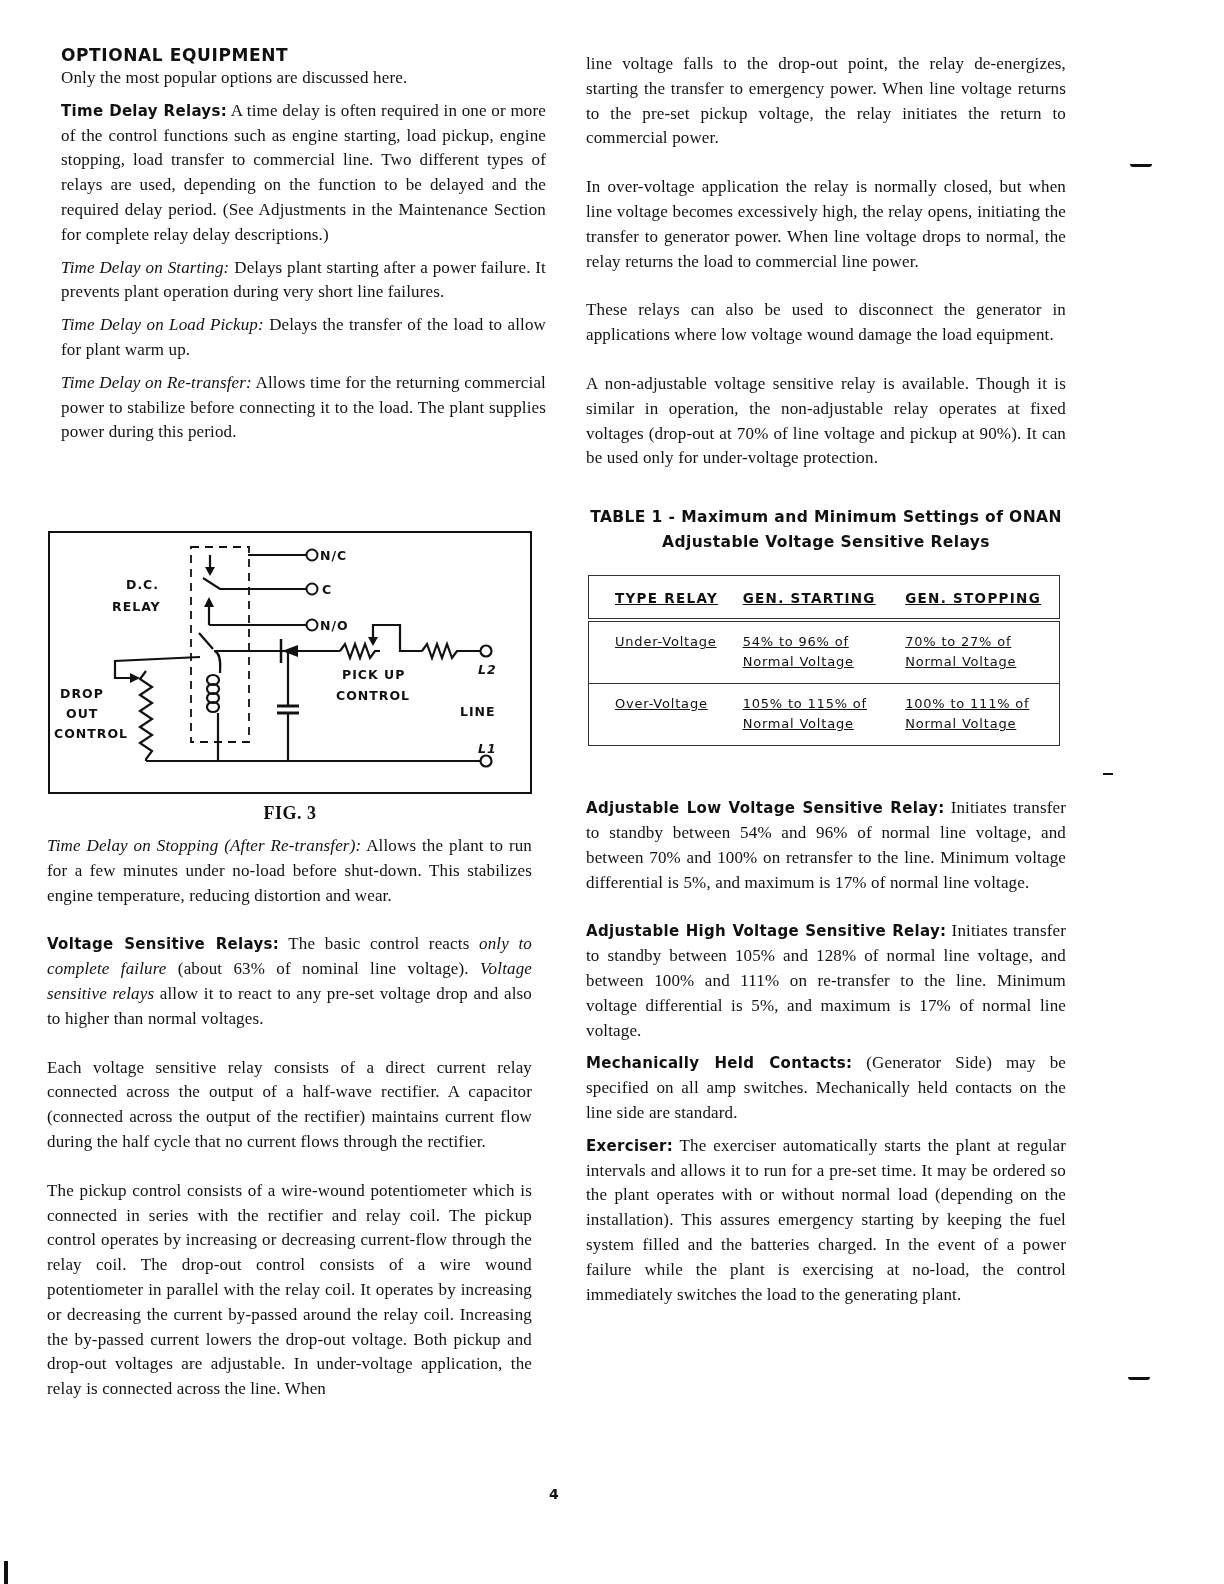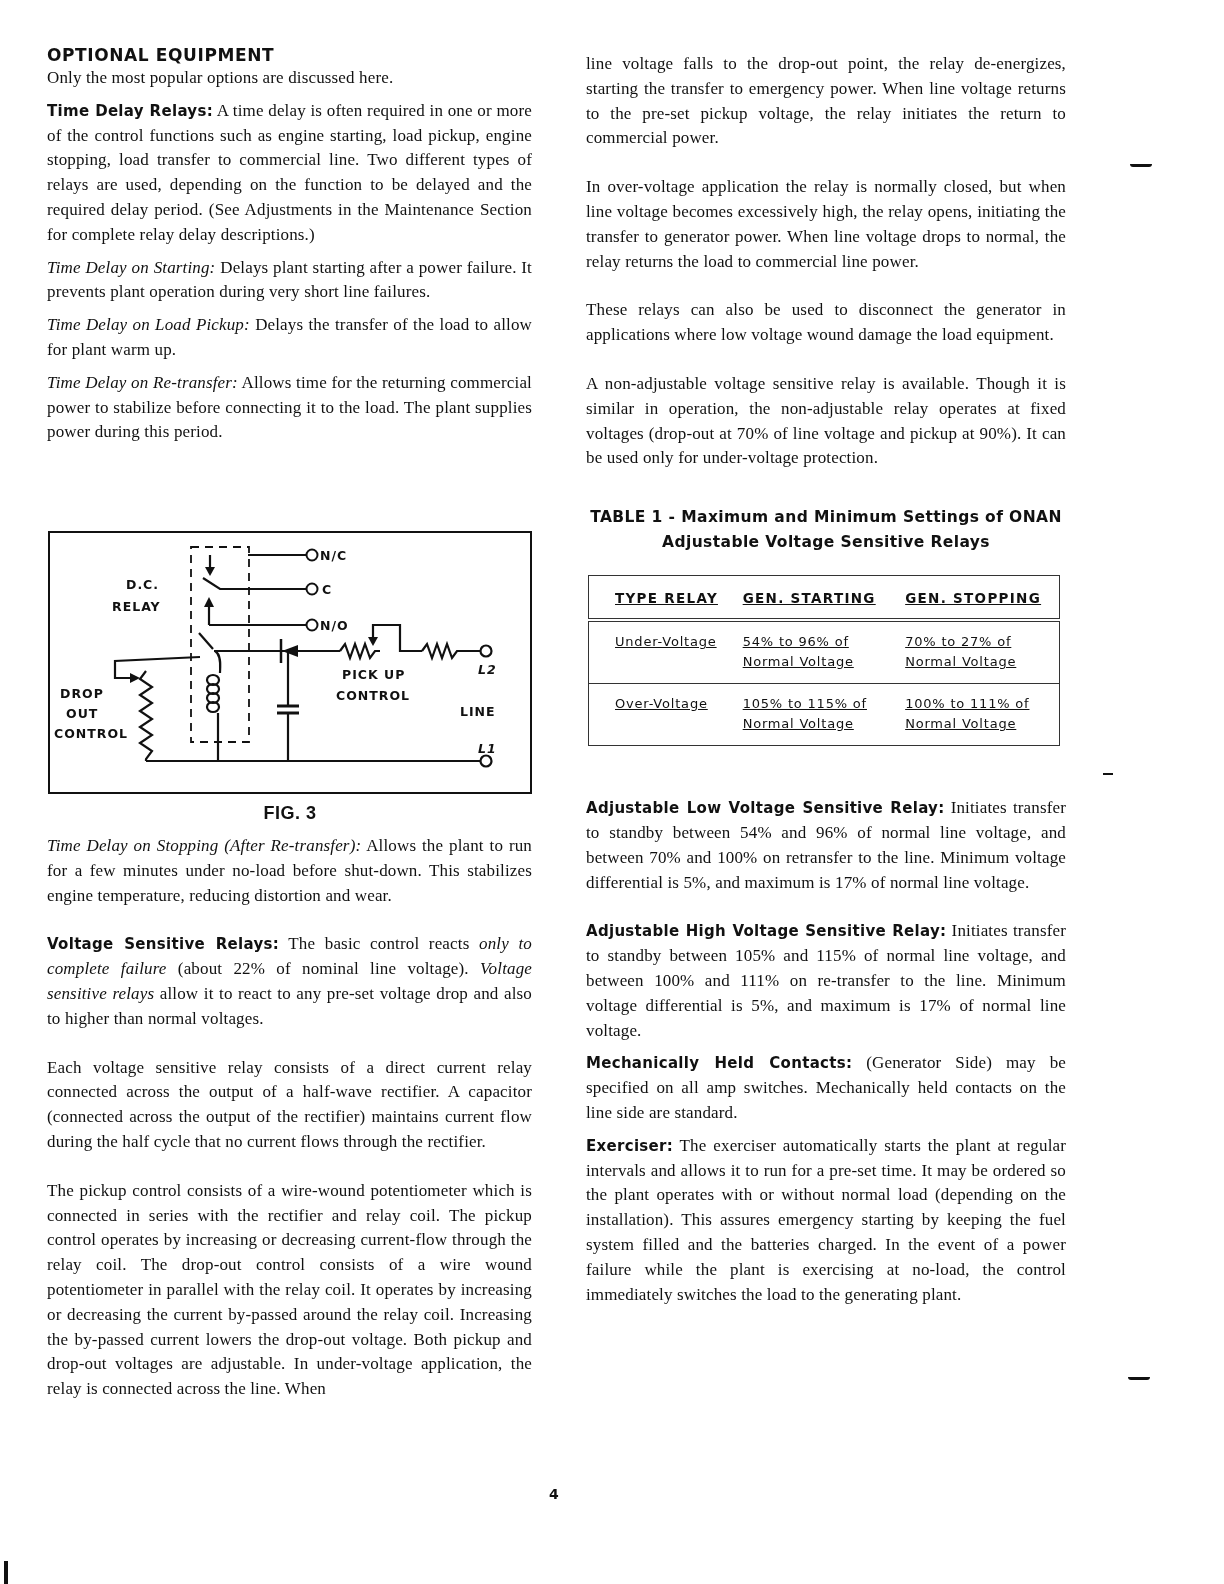--- a/index.html
+++ b/index.html
@@ -1,32 +1,32 @@
 <!DOCTYPE html>
 <html><head>
 <meta charset="utf-8">
 <style>
   html, body { margin: 0; padding: 0; background: #ffffff; }
   body { width: 1224px; height: 1584px; position: relative; overflow: hidden; color: #111; }
   .page { position: absolute; left: 0; top: 0; width: 1224px; height: 1584px; }
   .col { position: absolute; }
-  .col-left { left: 47px; top: 44px; width: 485px; }
+  .col-left { left: 61px; top: 44px; width: 485px; }
   .col-right { left: 586px; top: 52px; width: 480px; }
   p { margin: 0; font-family: "Liberation Serif", "DejaVu Serif", serif; font-size: 17px; line-height: 24.8px; text-align: justify; letter-spacing: 0.15px; }
   .h-section { font-family: "DejaVu Sans", sans-serif; font-weight: bold; font-size: 17px; letter-spacing: 0.6px; margin: 0; line-height: 22px; }
   .lead { font-family: "DejaVu Sans", sans-serif; font-weight: bold; font-size: 15px; letter-spacing: 0.3px; }
   .itl { font-style: italic; }
   .gap-s { height: 8px; }
   .gap-m { height: 24px; }
 
   
   .figure-box { position: absolute; left: 48px; top: 531px; width: 484px; height: 263px; border: 2px solid #111; box-sizing: border-box; }
   .figure-box svg { position: absolute; left: 0; top: 0; }
   .fig-label { font-family: "DejaVu Sans", sans-serif; font-weight: bold; font-size: 12.5px; letter-spacing: 1px; fill: #111; }
-  .fig-caption { position: absolute; left: 48px; width: 484px; top: 803px; text-align: center; font-family: Liberation Sans, sans-serif; font-weight: bold; font-size: 18px; letter-spacing: 0.5px; }
+  .fig-caption { position: absolute; left: 48px; width: 484px; top: 803px; text-align: center; font-family: Liberation Serif, serif; font-weight: bold; font-size: 18px; letter-spacing: 0.5px; }
 
   
   .table-title { text-align: center; font-family: "DejaVu Sans", sans-serif; font-weight: bold; font-size: 15.5px; line-height: 25px; letter-spacing: 0.4px; }
   table.spec { border-collapse: collapse; width: 472px; margin-left: 2px; font-family: "DejaVu Sans", sans-serif; font-size: 13px; letter-spacing: 0.8px; }
   table.spec th { font-weight: bold; font-size: 13.5px; letter-spacing: 1.3px; text-align: left; padding: 14px 8px 12px 26px; border-bottom: 4px double #333; white-space: nowrap; }
   table.spec td { vertical-align: top; padding: 10px 6px 11px 26px; line-height: 20px; }
   table.spec tr.data td { border-bottom: 1.5px solid #333; }
   table.spec { border-top: 1.5px solid #333; border-left: 1.5px solid #333; border-right: 1.5px solid #333; text-decoration: underline; }
   table.spec th:nth-child(2), table.spec td:nth-child(2) { padding-left: 8px; }
   table.spec th:nth-child(3), table.spec td:nth-child(3) { padding-left: 12px; }
@@ -141,21 +141,21 @@
   <div class="col" style="left:47px; top:834px; width:485px;">
     <p>
       <span class="itl">Time Delay on Stopping (After Re-transfer):</span>
       <span>Allows the plant to run for a few minutes under no-load before shut-down. This stabilizes engine temperature, reducing distortion and wear.</span>
     </p>
     <div class="gap-m"></div>
     <p>
       <span class="lead">Voltage Sensitive Relays:</span>
       <span>The basic control reacts</span>
       <span class="itl">only to complete failure</span>
-      <span>(about 22% of nominal line voltage).</span>
+      <span>(about 63% of nominal line voltage).</span>
       <span class="itl">Voltage sensitive relays</span>
       <span>allow it to react to any pre-set voltage drop and also to higher than normal voltages.</span>
     </p>
     <div class="gap-m"></div>
     <p>Each voltage sensitive relay consists of a direct current relay connected across the output of a half-wave rectifier. A capacitor (connected across the output of the rectifier) maintains current flow during the half cycle that no current flows through the rectifier.</p>
     <div class="gap-m"></div>
     <p>The pickup control consists of a wire-wound potentiometer which is connected in series with the rectifier and relay coil. The pickup control operates by increasing or decreasing current-flow through the relay coil.  The drop-out control consists of a wire wound potentiometer in parallel with the relay coil.  It operates by increasing or decreasing the current by-passed around the relay coil.  Increasing the by-passed current lowers the drop-out voltage.  Both pickup and drop-out voltages are adjustable.  In under-voltage application, the relay is connected across the line.  When</p>
   </div>
 
   <div class="col col-right">
@@ -209,21 +209,21 @@
     <div style="height:26px"></div>
 
     <div class="gap-m"></div>
     <p>
       <span class="lead">Adjustable Low Voltage Sensitive Relay:</span>
       <span>Initiates transfer to standby between 54% and 96% of normal line voltage, and between 70% and 100% on retransfer to the line.  Minimum voltage differential is 5%, and maximum is 17% of normal line voltage.</span>
     </p>
     <div class="gap-m"></div>
     <p>
       <span class="lead">Adjustable High Voltage Sensitive Relay:</span>
-      <span>Initiates transfer to standby between 105% and 115% of normal line voltage, and between 100% and 111% on re-transfer to the line.  Minimum voltage differential is 5%, and maximum is 17% of normal line voltage.</span>
+      <span>Initiates transfer to standby between 105% and 128% of normal line voltage, and between 100% and 111% on re-transfer to the line.  Minimum voltage differential is 5%, and maximum is 17% of normal line voltage.</span>
     </p>
     <div class="gap-s"></div>
     <p>
       <span class="lead">Mechanically Held Contacts:</span>
       <span>(Generator Side) may be specified on all amp switches. Mechanically held contacts on the line side are standard.</span>
     </p>
     <div class="gap-s"></div>
     <p>
       <span class="lead">Exerciser:</span>
       <span>The exerciser automatically starts the plant at regular intervals and allows it to run for a pre-set time.  It may be ordered so the plant operates with or without normal load (depending on the installation). This assures emergency starting by keeping the fuel system filled and the batteries charged.  In the event of a power failure while the plant is exercising at no-load, the control immediately switches the load to the generating plant.</span>

